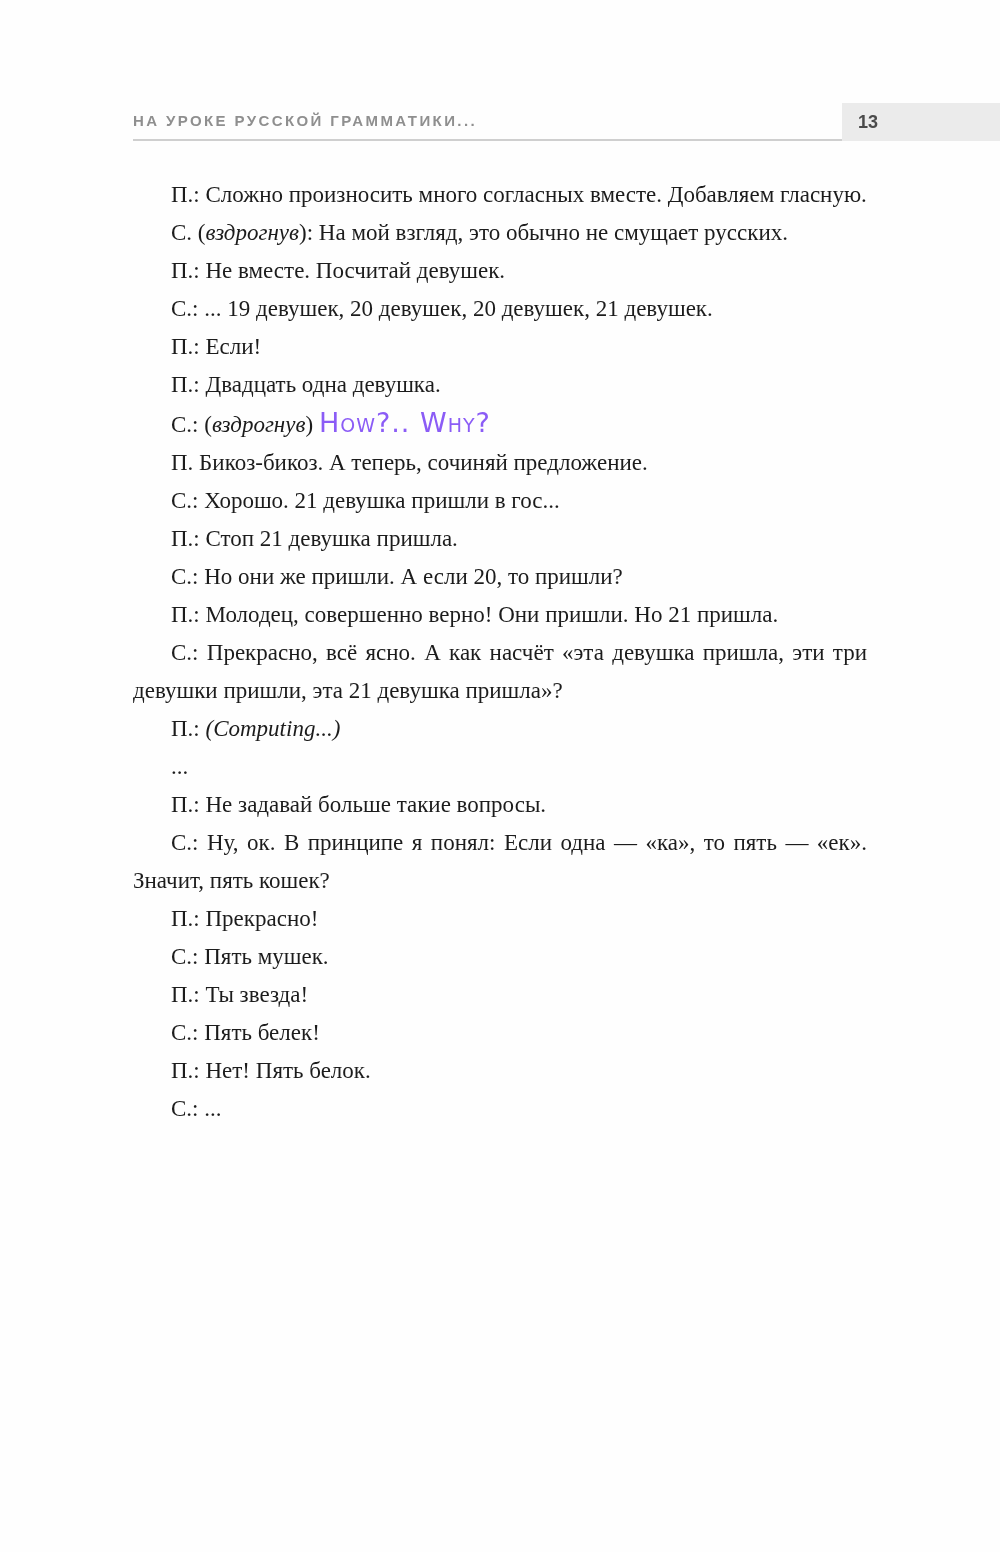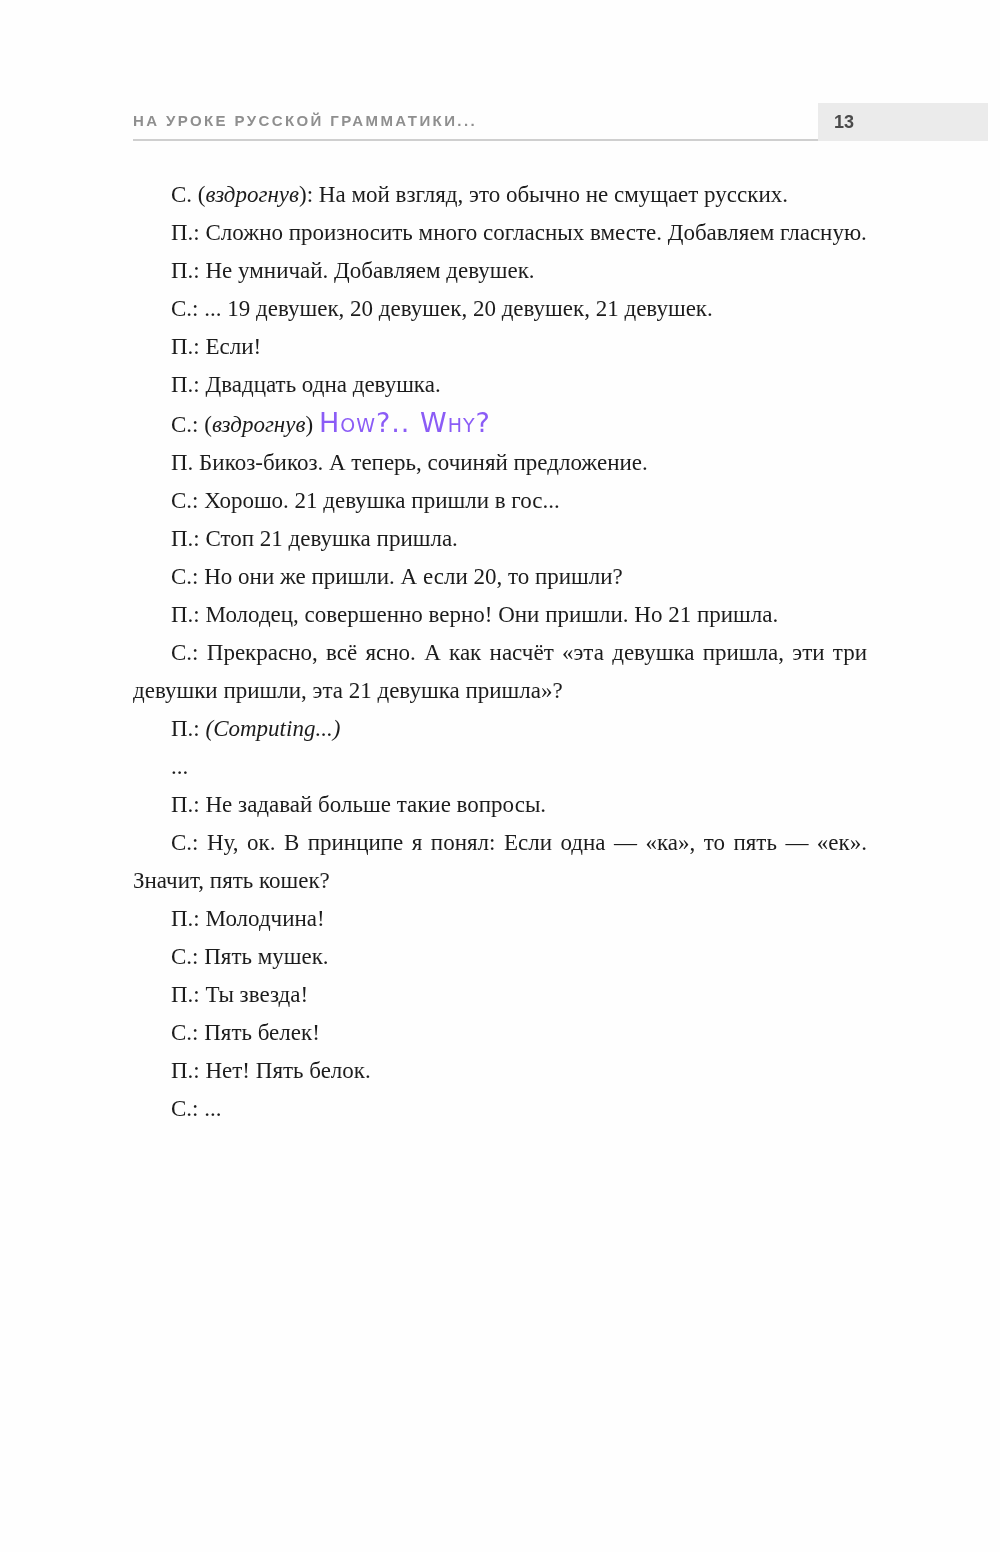--- a/index.html
+++ b/index.html
@@ -25,23 +25,23 @@
   .header-rule{
     position:absolute;
     left:133px;
     top:139px;
     width:722px;
     height:0;
     border-top:2px solid #cfcfcf;
   }
   .page-number-box{
     position:absolute;
-    right:12px;
+    right:0;
     top:103px;
-    width:170px;
+    width:158px;
     height:38px;
     background:#ebebeb;
     box-sizing:border-box;
     display:flex;
     align-items:center;
     padding-left:16px;
     font-family:"Liberation Sans", sans-serif;
     font-size:18px;
     font-weight:700;
     color:#4a4a4a;
@@ -75,37 +75,37 @@
 <body>
 
 <div class="page">
   <div class="header-title">НА УРОКЕ РУССКОЙ ГРАММАТИКИ...</div>
   <div class="header-rule"></div>
   <div class="page-number-box">
     <span>13</span>
   </div>
 
   <div class="content">
+      <p class="para"><span>П.: Сложно произносить много согласных вместе. Добавляем гласную.</span></p>
       <p class="para"><span>С. (</span><span class="italic">вздрогнув</span><span>): На мой взгляд, это обычно не сму­щает русских.</span></p>
-      <p class="para"><span>П.: Сложно произносить много согласных вместе. Добавляем гласную.</span></p>
-      <p class="para"><span>П.: Не умничай. Добавляем девушек.</span></p>
+      <p class="para"><span>П.: Не вместе. Посчитай девушек.</span></p>
       <p class="para"><span>С.: ... 19 девушек, 20 девушек, 20 девушек, 21 деву­шек.</span></p>
       <p class="para"><span>П.: Если!</span></p>
       <p class="para"><span>П.: Двадцать одна девушка.</span></p>
       <p class="para"><span>С.: (</span><span class="italic">вздрогнув</span><span>) </span><span class="display">How?.. Why?</span></p>
       <p class="para"><span>П. Бикоз-бикоз. А теперь, сочиняй предложение.</span></p>
       <p class="para"><span>С.: Хорошо. 21 девушка пришли в гос...</span></p>
       <p class="para"><span>П.: Стоп 21 девушка пришла.</span></p>
       <p class="para"><span>С.: Но они же пришли. А если 20, то пришли?</span></p>
       <p class="para"><span>П.: Молодец, совершенно верно! Они пришли. Но 21 пришла.</span></p>
       <p class="para"><span>С.: Прекрасно, всё ясно. А как насчёт «эта девушка пришла, эти три девушки пришли, эта 21 девушка пришла»?</span></p>
       <p class="para"><span>П.: </span><span class="italic">(Computing...)</span></p>
       <p class="para"><span>...</span></p>
       <p class="para"><span>П.: Не задавай больше такие вопросы.</span></p>
       <p class="para"><span>С.: Ну, ок. В принципе я понял: Если одна — «ка», то пять — «ек». Значит, пять кошек?</span></p>
-      <p class="para"><span>П.: Молодчина!</span></p>
+      <p class="para"><span>П.: Прекрасно!</span></p>
       <p class="para"><span>С.: Пять мушек.</span></p>
       <p class="para"><span>П.: Ты звезда!</span></p>
       <p class="para"><span>С.: Пять белек!</span></p>
       <p class="para"><span>П.: Нет! Пять белок.</span></p>
       <p class="para"><span>С.: ...</span></p>
     </div>
 </div>
 
 </body></html>

